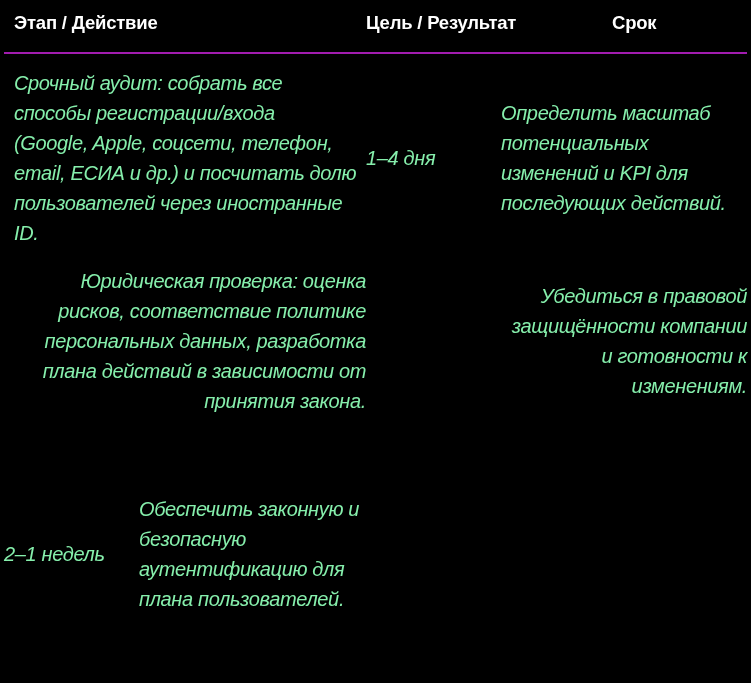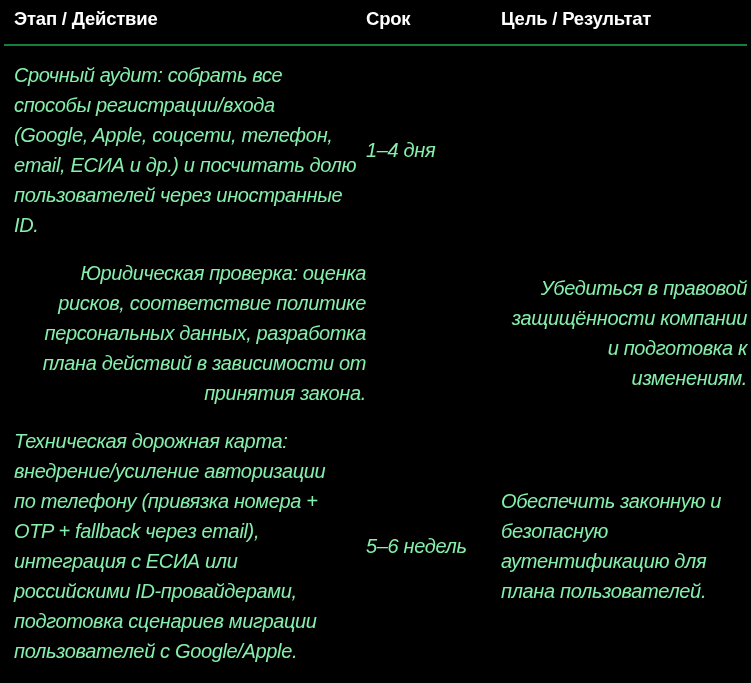--- a/index.html
+++ b/index.html
@@ -13,23 +13,23 @@
       overflow: hidden;
       font-family: "Liberation Sans", "DejaVu Sans", sans-serif;
       color: #f2f2f2;
     }
     .table {
       position: relative;
       width: 751px;
     }
     .header {
       display: flex;
-      height: 46px;
+      height: 54px;
       align-items: center;
-      border-bottom: 2px solid #15803d;
+      border-bottom: 2px solid #a21caf;
       margin: 0 4px;
       box-sizing: border-box;
     }
     .hcell {
       font-weight: bold;
       font-size: 18.5px;
       color: #ffffff;
       letter-spacing: -0.2px;
       padding-bottom: 6px;
     }
@@ -57,54 +57,50 @@
     .row1 { padding-top: 13px; height: 182px; }
     .row2 { padding-top: 14px; height: 155px; text-align: right; }
     .row3 { padding-top: 16px; height: 240px; }
   </style>
 </head>
 <body>
 
 <div class="table">
   <div class="header">
     <div class="hcell col1">Этап / Действие</div>
+    <div class="hcell col3">Цель / Результат</div>
     <div class="hcell col2">Срок</div>
-    <div class="hcell col3">Цель / Результат</div>
   </div>
 
   <div class="row row1">
     <div class="cell col1">Срочный аудит: собрать все
 способы регистрации/входа
 (Google, Apple, соцсети, телефон,
 email, ЕСИА и др.) и посчитать долю
 пользователей через иностранные
 ID.</div>
     <div class="cell col2">1–4 дня</div>
+    <div class="cell col3">Определить масштаб
+потенциальных
+изменений и KPI для
+последующих действий.</div>
   </div>
 
   <div class="row row2">
     <div class="cell col1">Юридическая проверка: оценка
 рисков, соответствие политике
 персональных данных, разработка
 плана действий в зависимости от
 принятия закона.</div>
     <div class="cell col3">Убедиться в правовой
 защищённости компании
-и подготовка к
+и готовности к
 изменениям.</div>
   </div>
 
   <div class="row row3">
-    <div class="cell col1">Техническая дорожная карта:
-внедрение/усиление авторизации
-по телефону (привязка номера +
-OTP + fallback через email),
-интеграция с ЕСИА или
-российскими ID-провайдерами,
-подготовка сценариев миграции
-пользователей с Google/Apple.</div>
-    <div class="cell col2">5–6 недель</div>
+    <div class="cell col2">2–1 недель</div>
     <div class="cell col3">Обеспечить законную и
 безопасную
 аутентификацию для
 плана пользователей.</div>
   </div>
 </div>
 
 </body></html>

